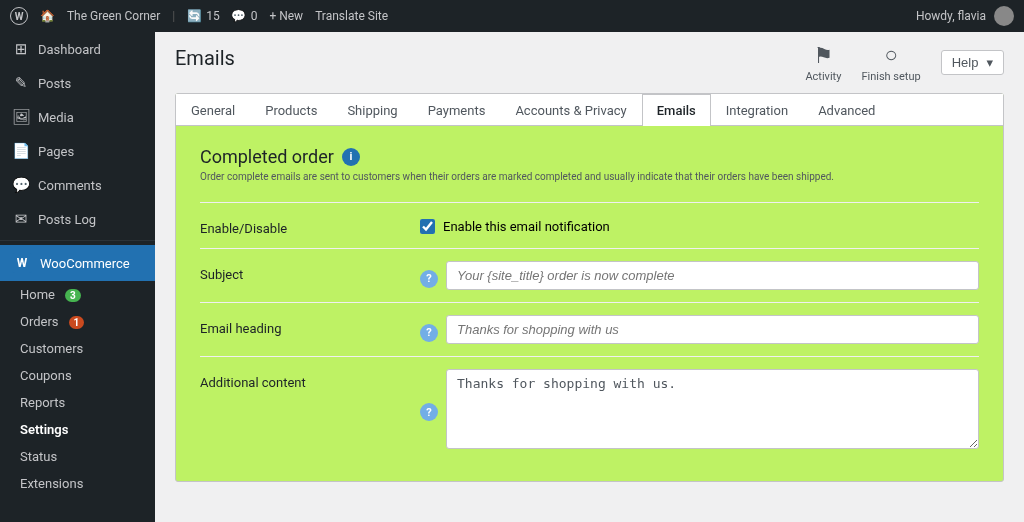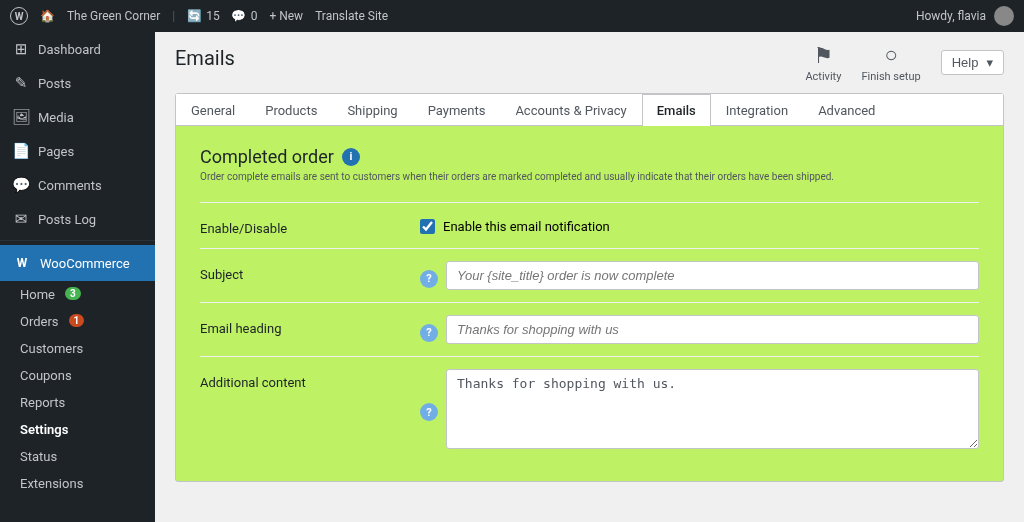--- a/index.html
+++ b/index.html
@@ -53,21 +53,21 @@
       gap: 8px;
       padding: 8px 12px;
       background: #2271b1;
       color: #fff;
     }
     .woo-sub-item {
       padding: 6px 12px 6px 20px;
       cursor: pointer;
       color: #c3c4c7;
       display: flex;
-      align-items: flex-start;
+      align-items: flex-end;
       gap: 6px;
     }
     .woo-sub-item.active { color: #fff; font-weight: 600; }
     .badge-red { background: #ca4a1f; color: #fff; border-radius: 10px; padding: 1px 5px; font-size: 10px; font-weight: bold; margin-left: 4px; }
     .badge-green { background: #46b450; color: #fff; border-radius: 10px; padding: 1px 5px; font-size: 10px; font-weight: bold; margin-left: 4px; }
 
     
     .content-area { flex: 1; overflow-y: auto; display: flex; flex-direction: column; background: #f0f0f1; }
 
     

